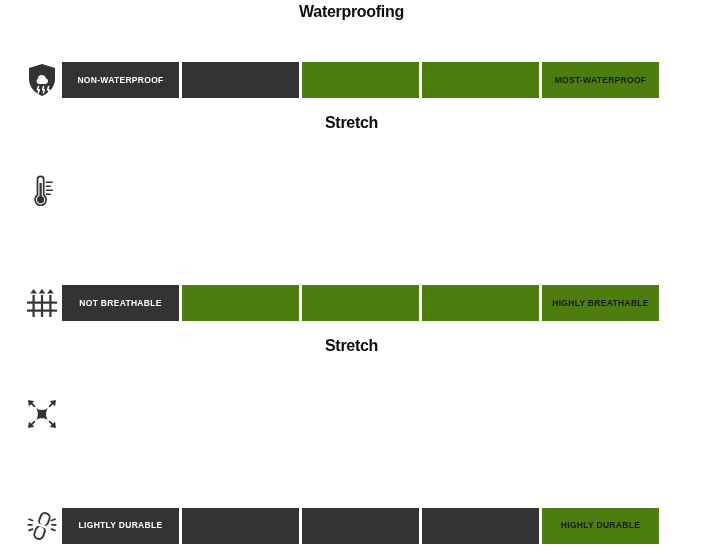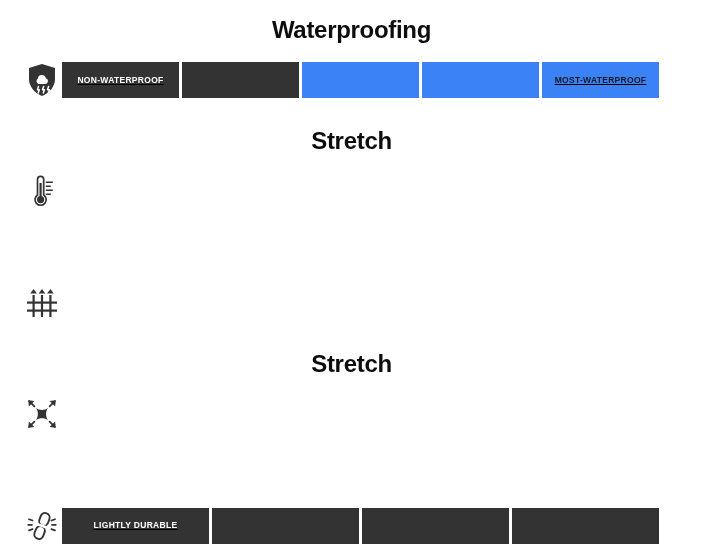--- a/index.html
+++ b/index.html
@@ -23,26 +23,26 @@
   .attr-row {
     width: 703px;
     height: 111.4px;
     position: relative;
     box-sizing: border-box;
   }
 
   .attr-title {
     text-align: center;
     font-family: "Liberation Sans", sans-serif;
-    font-size: 24px;
+    font-size: 16px;
     font-weight: bold;
     color: #0d0d0d;
     letter-spacing: -0.3px;
     line-height: 1;
-    padding-top: 18px;
+    padding-top: 4px;
     height: 26px;
     box-sizing: content-box;
   }
 
   .scale-wrap {
     position: absolute;
     left: 0;
     top: 62px;
     width: 703px;
     height: 36px;
@@ -73,24 +73,23 @@
   }
 
   .seg {
     flex: 1 1 0;
     height: 36px;
     display: flex;
     align-items: center;
     justify-content: center;
     box-sizing: border-box;
     overflow: hidden;
-    text-decoration: underline;
   }
   .seg.on  { background: #333333; }
-  .seg.off { background: #3b82f6; }
+  .seg.off { background: #4d7c0f; }
 
   .seg-label {
     font-family: "Liberation Sans", sans-serif;
     font-size: 8.5px;
     font-weight: bold;
     letter-spacing: 0.3px;
     line-height: 1;
     white-space: nowrap;
     text-transform: uppercase;
   }
@@ -157,20 +156,37 @@
         <svg width="32" height="32" viewBox="0 0 32 32" aria-hidden="true">
           <rect x="1" y="14.5" width="30" height="2.2" fill="#333333"></rect>
           <rect x="1" y="22.5" width="30" height="2.2" fill="#333333"></rect>
           <rect x="6.5" y="8" width="2.2" height="22" fill="#333333"></rect>
           <rect x="14.9" y="8" width="2.2" height="22" fill="#333333"></rect>
           <rect x="23.3" y="8" width="2.2" height="22" fill="#333333"></rect>
           <path d="M7.6 2 l3.3 4.6 H4.3 Z" fill="#333333"></path>
           <path d="M16 2 l3.3 4.6 H12.7 Z" fill="#333333"></path>
           <path d="M24.4 2 l3.3 4.6 H21.1 Z" fill="#333333"></path>
         </svg>
+      </div>
+      <div class="segments">
+        <div class="seg on">
+            <span class="seg-label">NOT BREATHABLE</span>
+          </div>
+        <div class="seg off">
+            <span class="seg-label"></span>
+          </div>
+        <div class="seg off">
+            <span class="seg-label"></span>
+          </div>
+        <div class="seg off">
+            <span class="seg-label"></span>
+          </div>
+        <div class="seg off">
+            <span class="seg-label">HIGHLY BREATHABLE</span>
+          </div>
       </div>
     </div>
   </div>
 
   <div class="attr-row">
     <div class="attr-title">Stretch</div>
     <div class="scale-wrap">
       <div class="attr-icon">
         <svg width="32" height="32" viewBox="0 0 32 32" aria-hidden="true">
           <path d="M10 10 C13 12.5 19 12.5 22 10 C19.5 13 19.5 19 22 22 C19 19.5 13 19.5 10 22 C12.5 19 12.5 13 10 10 Z" fill="#333333"></path>
@@ -210,17 +226,20 @@
           </div>
         <div class="seg on">
             <span class="seg-label"></span>
           </div>
         <div class="seg on">
             <span class="seg-label"></span>
           </div>
         <div class="seg on">
             <span class="seg-label"></span>
           </div>
+        <div class="seg off">
+            <span class="seg-label">HIGHLY DURABLE</span>
+          </div>
       </div>
     </div>
   </div>
 
 </div>
 
 </body></html>

